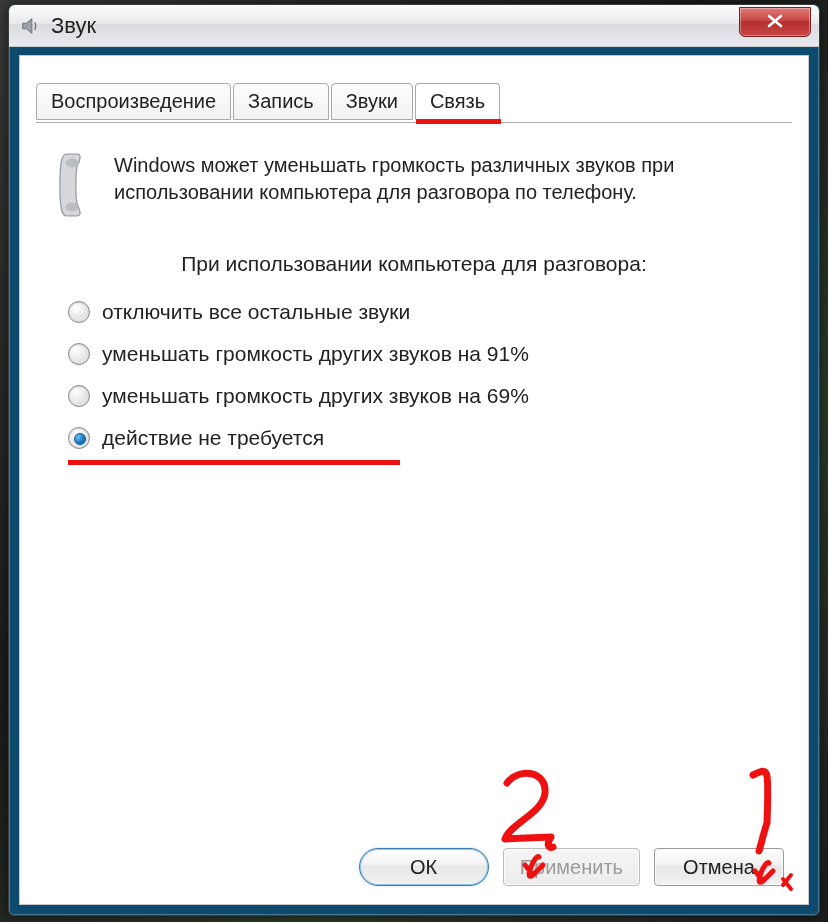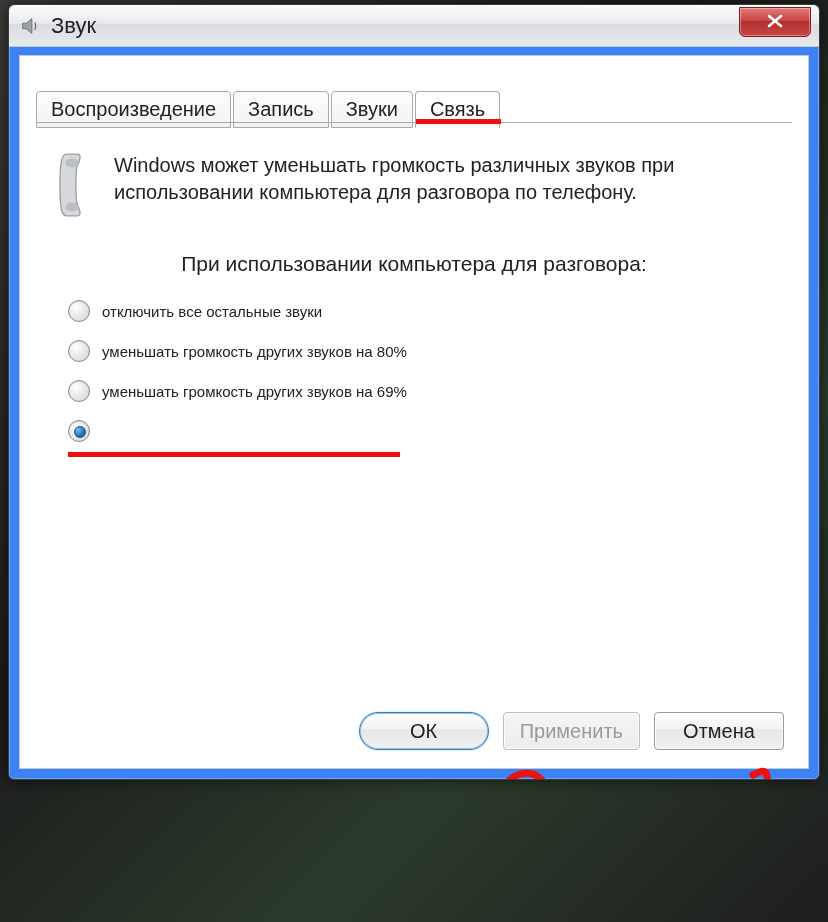--- a/index.html
+++ b/index.html
@@ -10,22 +10,22 @@
     background: #2a2a2a;
     overflow: hidden;
   }
   .backdrop {
     position: absolute; inset: 0;
     background: linear-gradient(135deg, #3a3a38 0%, #1c1c1c 40%, #2b3b2b 70%, #1e1e1e 100%);
   }
   .window {
     position: absolute;
     left: 8px; top: 4px;
-    width: 812px; height: 776px;
-    background: #3b82f6;
+    width: 812px; height: 912px;
+    background: #0c4a6e;
     border: 1px solid #3c3c3c;
     box-shadow: 0 0 14px rgba(0,0,0,.6), inset 0 0 0 1px rgba(255,255,255,.25);
     border-radius: 6px;
     overflow: hidden;
   }
   
   .titlebar {
     height: 42px;
     background: linear-gradient(#fbfbfc, #e9eaed 45%, #dadce1 46%, #e8e9ed);
     border-bottom: 1px solid #c7c8cc;
@@ -61,21 +61,21 @@
   
   .client {
     position: absolute;
     left: 10px; right: 10px; top: 50px; bottom: 10px;
     background: #fff;
     border: 1px solid #c9c9c9;
   }
   
   .tabstrip {
     position: absolute;
-    left: 16px; top: 34px;
+    left: 16px; top: 26px;
     display: flex;
     align-items: center;
   }
   .tab {
     padding: 6px 14px 6px 14px;
     font-size: 20px;
     color: #222;
     background: linear-gradient(#fdfdfd, #f2f2f2);
     border: 1px solid #a9a9a9;
     border-bottom: 1px solid #a9a9a9;
@@ -154,21 +154,21 @@
   .radio.checked::after {
     content: "";
     position: absolute;
     left: 5px; top: 5px;
     width: 10px; height: 10px;
     border-radius: 50%;
     background: radial-gradient(circle at 30% 30%, #6ec1f5, #1b74b8 60%, #0b5a95);
     border: 1px solid #0b5a95;
   }
   .radio-label {
-    font-size: 15px;
+    font-size: 21px;
     color: #222;
   }
   .selected-underline {
     margin-left: 18px;
     margin-top: -8px;
     width: 332px;
     height: 5px;
     background: #e11;
   }
   
@@ -259,28 +259,29 @@
 
       <div class="subhead">При использовании компьютера для разговора:</div>
 
       <div class="radio-group">
         <div class="radio-row">
           <span class="radio"></span>
           <span class="radio-label">отключить все остальные звуки</span>
         </div>
         <div class="radio-row">
           <span class="radio"></span>
-          <span class="radio-label">уменьшать громкость других звуков на 80%</span>
+          <span class="radio-label">уменьшать громкость других звуков на 91%</span>
         </div>
         <div class="radio-row">
           <span class="radio"></span>
           <span class="radio-label">уменьшать громкость других звуков на 69%</span>
         </div>
         <div class="radio-row">
           <span class="radio checked"></span>
+          <span class="radio-label">действие не требуется</span>
         </div>
       </div>
       <div class="selected-underline"></div>
 
     </div>
 
     <div class="button-row">
       <div class="btn default">
         <span>ОК</span>
       </div>

